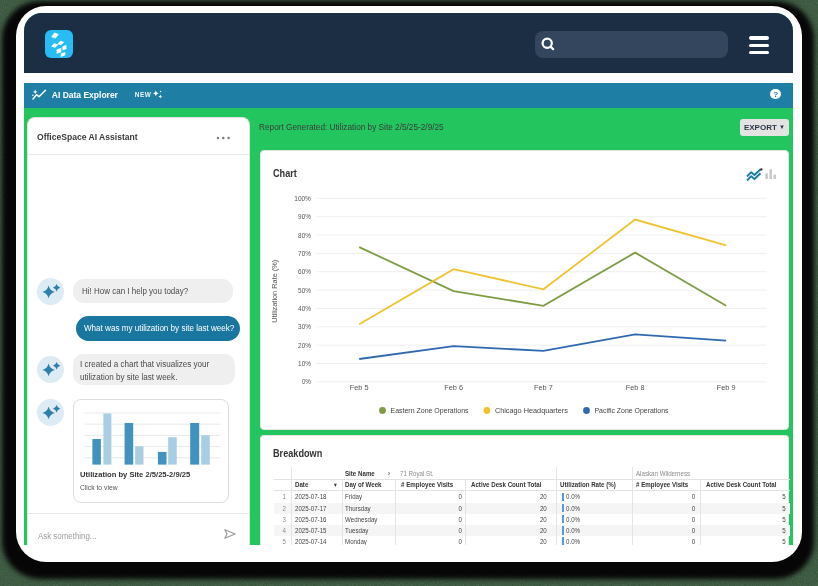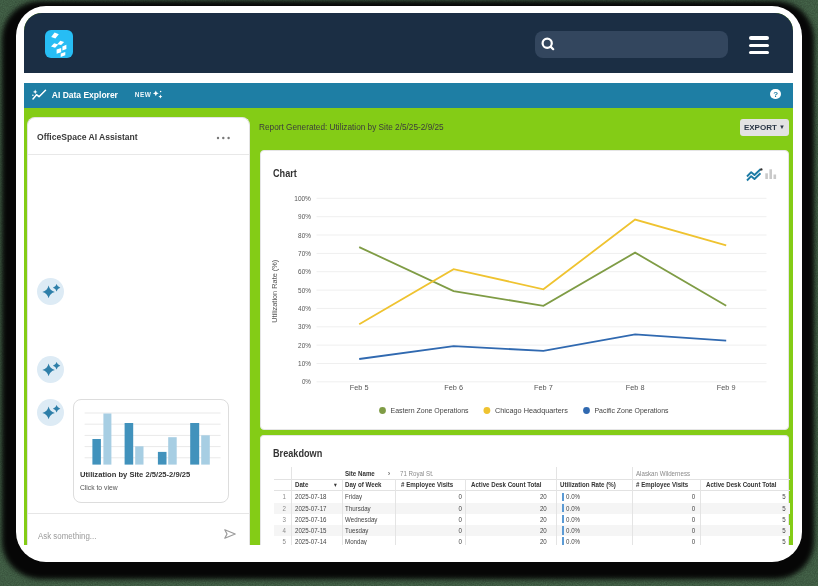--- a/index.html
+++ b/index.html
@@ -3,21 +3,21 @@
 <meta charset="utf-8">
 <style>
   * { margin:0; padding:0; box-sizing:border-box; }
   html,body { width:818px; height:586px; overflow:hidden; background:#4c6e51;
     font-family:"Liberation Sans", sans-serif; }
   .shadow { position:absolute; left:2px; top:1px; width:812px; height:577.5px;
     background:#060606; border-radius:38px; filter:blur(2.5px); }
   .frame { position:absolute; left:15.5px; top:6px; width:786px; height:555.5px;
     background:#fff; border-radius:30px; }
   .app { position:absolute; left:24px; top:13px; width:769.3px; height:531.5px;
-    border-radius:18px 18px 0 0; overflow:hidden; background:#84cc16; }
+    border-radius:18px 18px 0 0; overflow:hidden; background:#22c55e; }
   .hdr { position:absolute; left:0; top:0; width:769.3px; height:59.5px; background:#1b2e44; }
   .logo { position:absolute; left:21px; top:17px; width:27.5px; height:28px;
     border-radius:6px; background:#27bdf4; }
   .search { position:absolute; left:510.7px; top:17.9px; width:193.2px; height:27.1px;
     border-radius:8px; background:#33465e; }
   .bar { position:absolute; left:725.3px; width:19.8px; height:3.4px; background:#fff; border-radius:2px; }
   .teal { position:absolute; left:0; top:69.7px; width:769.3px; height:25.7px; background:#1e7ea4; }
   .tealtitle { position:absolute; left:27.8px; top:7px; font-size:8.5px; font-weight:bold; color:#fff; white-space:nowrap; }
   .newtxt { position:absolute; left:110.8px; top:8.6px; font-size:6.5px; font-weight:bold; color:#ecf4f8; letter-spacing:.4px; }
   .helpc { position:absolute; left:746.4px; top:6.1px; width:10.4px; height:10.4px; border-radius:50%;
@@ -113,26 +113,29 @@
       <circle cx="2" cy="2" r="1.2" fill="#777"></circle>
         <circle cx="7.3" cy="2" r="1.2" fill="#777"></circle>
         <circle cx="12.6" cy="2" r="1.2" fill="#777"></circle>
     </svg>
     <div class="pdiv"></div>
 
     <svg class="av" style="left:8.8px;top:160px" viewBox="0 0 27 27">
       <path d="M11.6,7.6 q1.2,5.1 6.3,6.3 q-5.1,1.2 -6.3,6.3 q-1.2,-5.1 -6.3,-6.3 q5.1,-1.2 6.3,-6.3 z" fill="#2e7fa9"></path>
       <path d="M19.6,6 q.75,2.95 3.7,3.7 q-2.95,.75 -3.7,3.7 q-.75,-2.95 -3.7,-3.7 q2.95,-.75 3.7,-3.7 z" fill="#2e7fa9"></path>
     </svg>
-
+    <div class="bub" style="left:44.9px;top:161px;width:159.5px;height:24.2px;line-height:24.2px;padding-left:8.9px"><span>Hi! How can I help you today?</span></div>
+
+    <div class="bubu" style="left:48.3px;top:197.9px;width:163.9px;height:25.3px;line-height:25.3px;padding-left:7.7px"><span style="display:inline-block;transform:scaleX(.95);transform-origin:0 50%;white-space:nowrap">What was my utilization by site last week?</span></div>
 
     <svg class="av" style="left:8.8px;top:238.2px" viewBox="0 0 27 27">
       <path d="M11.6,7.6 q1.2,5.1 6.3,6.3 q-5.1,1.2 -6.3,6.3 q-1.2,-5.1 -6.3,-6.3 q5.1,-1.2 6.3,-6.3 z" fill="#2e7fa9"></path>
       <path d="M19.6,6 q.75,2.95 3.7,3.7 q-2.95,.75 -3.7,3.7 q-.75,-2.95 -3.7,-3.7 q2.95,-.75 3.7,-3.7 z" fill="#2e7fa9"></path>
     </svg>
+    <div class="bub" style="left:44.5px;top:236px;width:162.5px;height:31.2px;border-radius:10px;padding:4.4px 0 0 7.7px;line-height:12.7px;"><span style="transform:scaleX(.95)">I created a chart that visualizes your<br>utilization by site last week.</span></div>
 
     <svg class="av" style="left:8.8px;top:281px" viewBox="0 0 27 27">
       <path d="M11.6,7.6 q1.2,5.1 6.3,6.3 q-5.1,1.2 -6.3,6.3 q-1.2,-5.1 -6.3,-6.3 q5.1,-1.2 6.3,-6.3 z" fill="#2e7fa9"></path>
       <path d="M19.6,6 q.75,2.95 3.7,3.7 q-2.95,.75 -3.7,3.7 q-.75,-2.95 -3.7,-3.7 q2.95,-.75 3.7,-3.7 z" fill="#2e7fa9"></path>
     </svg>
     <div style="position:absolute;left:45.3px;top:281px;width:155.3px;height:104.4px;background:#fff;border:1px solid #ddd;border-radius:8px">
       <svg width="153" height="70" viewBox="0 0 153 70" style="position:absolute;left:0;top:0">
         <g stroke="#e9e9e9" stroke-width="1">
           <line x1="10.6" y1="13" x2="146.6" y2="13"></line>
           <line x1="10.6" y1="24.2" x2="146.6" y2="24.2"></line>

